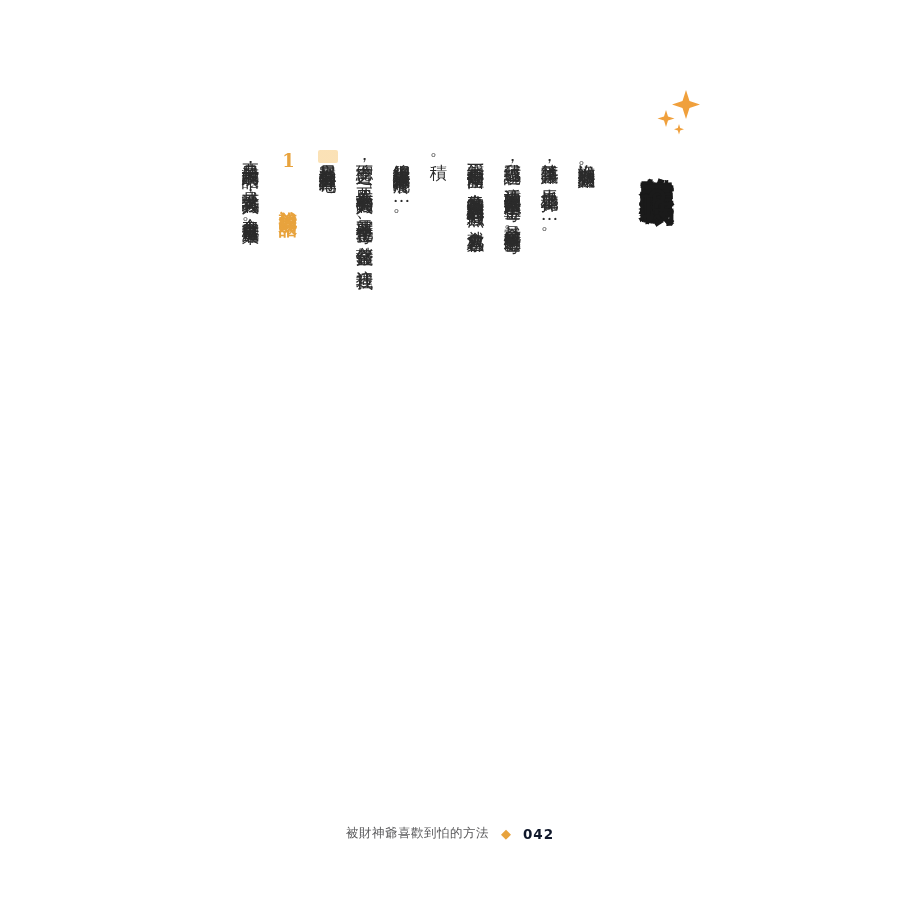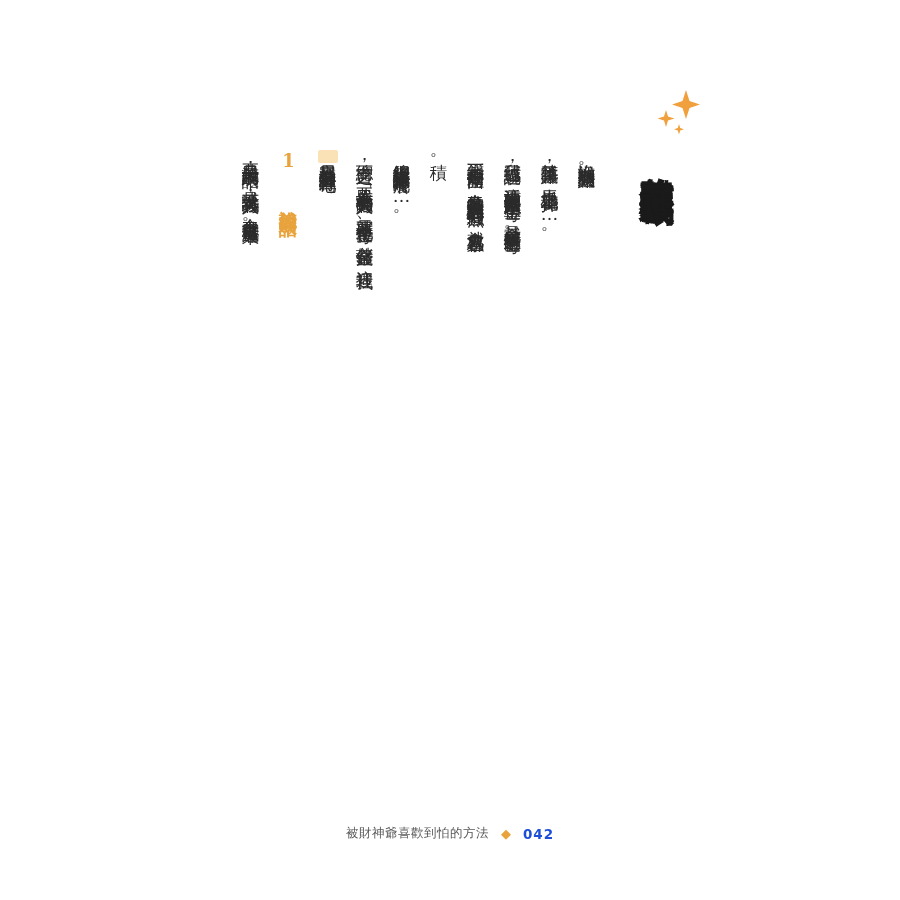--- a/index.html
+++ b/index.html
@@ -102,21 +102,21 @@
     color: #58585a;
     letter-spacing: .5px;
   }
   .footer-diamond {
     color: #e8a33d;
     font-size: 13px;
     line-height: 1;
   }
   .footer-page {
     font-size: 13.5px;
-    color: #1d4ed8;
+    color: #0f172a;
     letter-spacing: 1px;
     font-weight: 600;
   }
 </style>
 </head>
 <body>
 
 <div class="page">
 
   <div class="sparkle">

